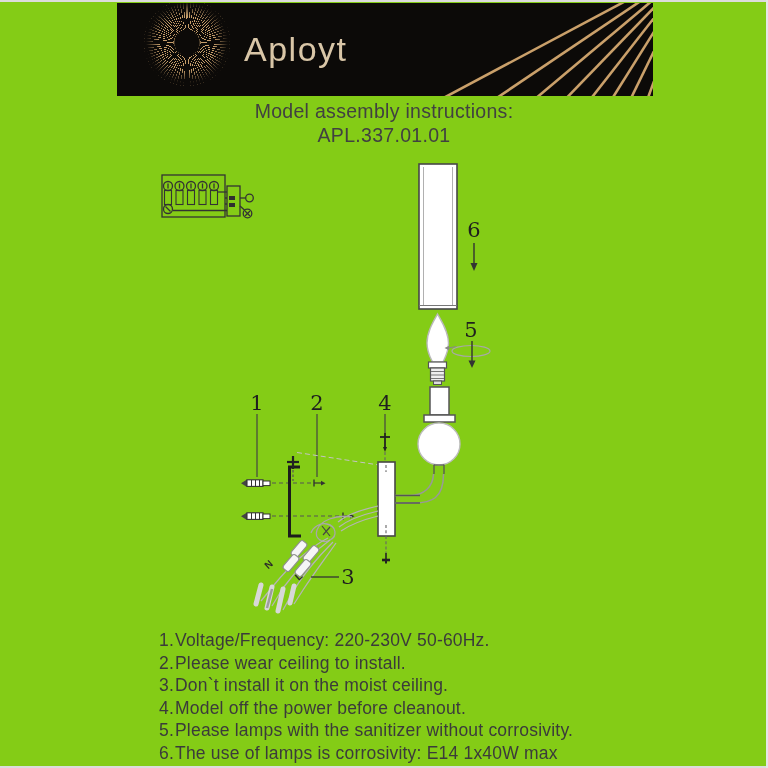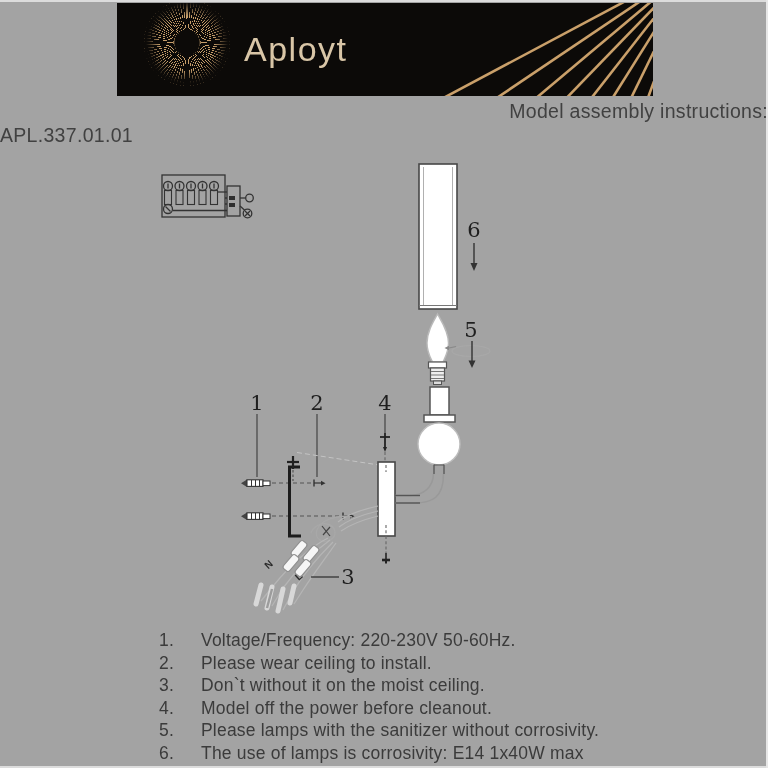--- a/index.html
+++ b/index.html
@@ -1,47 +1,47 @@
 <!DOCTYPE html>
 <html><head>
 <meta charset="utf-8">
 <style>
   html,body{margin:0;padding:0;width:768px;height:768px;overflow:hidden;background:#fff;
     font-family:"Liberation Sans",sans-serif;}
-  .page{position:relative;width:768px;height:768px;background:#a3a3a3;}
+  .page{position:relative;width:768px;height:768px;background:#84cc16;}
   .edge-top{position:absolute;left:0;top:0;width:768px;height:2px;background:#dcdcdc;}
   .edge-bottom{position:absolute;left:0;bottom:0;width:768px;height:2px;background:#dcdcdc;}
   .edge-right{position:absolute;right:0;top:0;width:2px;height:768px;background:#e6e6e6;}
 
   
   .banner{position:absolute;left:117px;top:3px;width:536px;height:93px;background:#0c0a08;overflow:hidden;}
   .burst{position:absolute;left:27px;top:-3px;width:86px;height:86px;border-radius:50%;
     background:repeating-conic-gradient(from 0deg,rgba(208,166,112,.95) 0deg 1.15deg,rgba(12,10,8,0) 1.15deg 4.6deg);}
   .burst::after{content:"";position:absolute;inset:0;border-radius:50%;
     background:radial-gradient(circle,#0c0a08 0 12px,rgba(12,10,8,0) 14px 27px,#0c0a08 41px);}
   .brand{position:absolute;left:127px;top:0;height:93px;display:flex;align-items:center;
     color:#d9c6a7;font-size:34px;letter-spacing:1.5px;}
   .rays{position:absolute;right:0;top:0;}
 
   
-  .title1{position:absolute;left:0;top:100px;width:768px;text-align:right;
+  .title1{position:absolute;left:0;top:100px;width:768px;text-align:center;
     color:#414141;font-size:19.5px;letter-spacing:.3px;}
-  .title2{position:absolute;left:0;top:124px;width:768px;text-align:left;
+  .title2{position:absolute;left:0;top:124px;width:768px;text-align:center;
     color:#414141;font-size:19.5px;letter-spacing:.3px;}
 
   
   .diagram{position:absolute;left:0;top:152px;}
   .num{font-family:"DejaVu Serif",serif;font-size:21px;fill:#1f1f1f;}
   .wlbl{font-family:"Liberation Sans",sans-serif;font-size:10px;font-weight:bold;fill:#2a2a2a;}
 
   
   .instructions{position:absolute;left:152px;top:629px;}
   .ins-row{display:flex;line-height:22.5px;color:#3b3b3b;font-size:17.5px;letter-spacing:.2px;}
   .ins-num{width:22px;text-align:right;flex:none;}
-  .ins-text{margin-left:27px;white-space:nowrap;}
+  .ins-text{margin-left:1px;white-space:nowrap;}
 </style>
 </head>
 <body>
 
 <div class="page">
   <div class="edge-top"></div>
   <div class="edge-bottom"></div>
   <div class="edge-right"></div>
 
   <div class="banner">
@@ -247,21 +247,21 @@
     <div class="ins-row">
       <span class="ins-num">1.</span>
       <span class="ins-text">Voltage/Frequency: 220-230V 50-60Hz.</span>
     </div>
     <div class="ins-row">
       <span class="ins-num">2.</span>
       <span class="ins-text">Please wear ceiling to install.</span>
     </div>
     <div class="ins-row">
       <span class="ins-num">3.</span>
-      <span class="ins-text">Don`t without it on the moist ceiling.</span>
+      <span class="ins-text">Don`t install it on the moist ceiling.</span>
     </div>
     <div class="ins-row">
       <span class="ins-num">4.</span>
       <span class="ins-text">Model off the power before cleanout.</span>
     </div>
     <div class="ins-row">
       <span class="ins-num">5.</span>
       <span class="ins-text">Please lamps with the sanitizer without corrosivity.</span>
     </div>
     <div class="ins-row">

